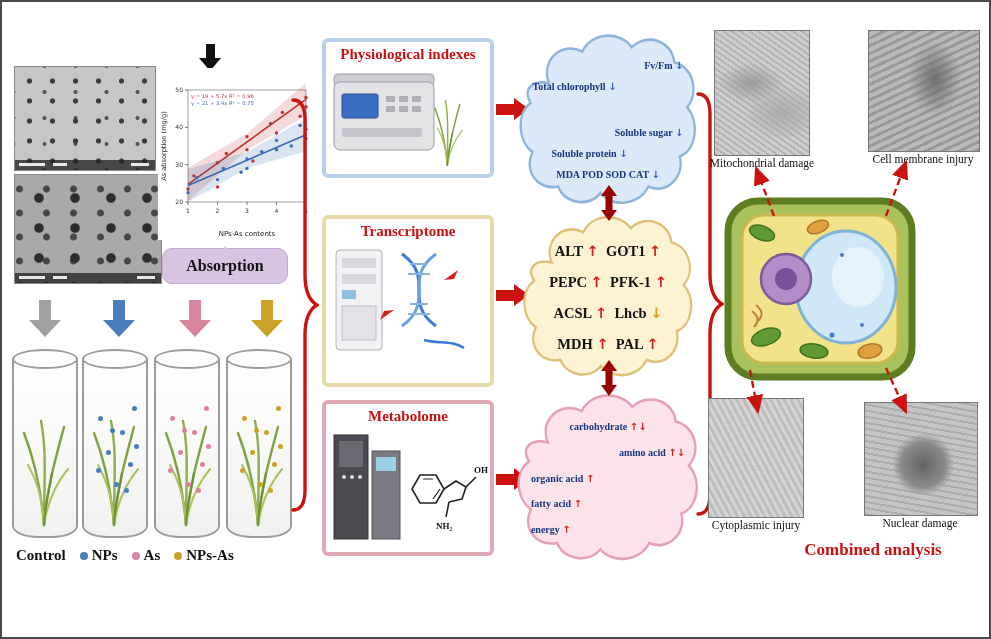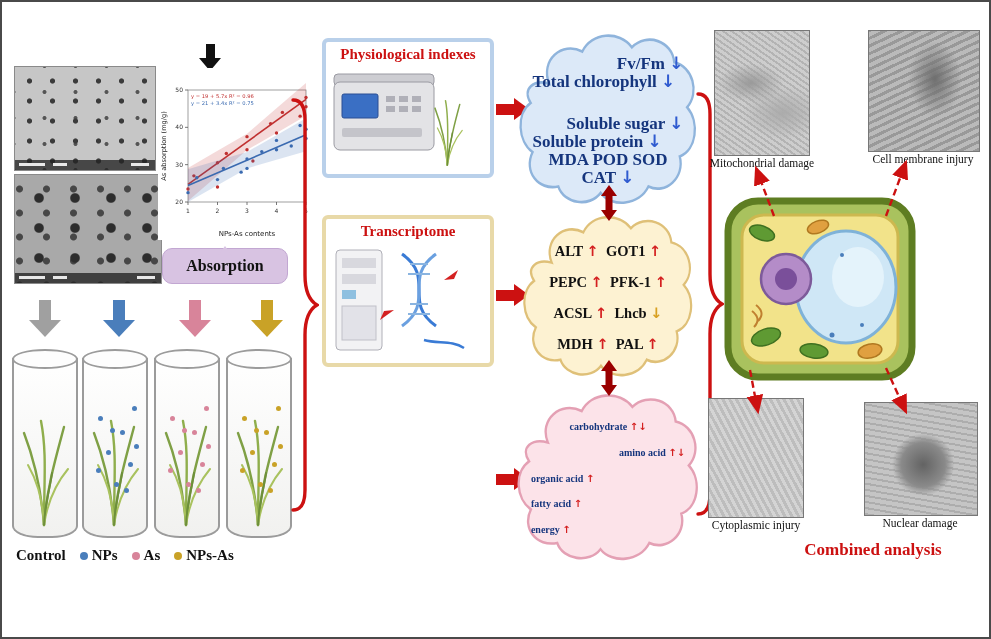--- a/index.html
+++ b/index.html
@@ -317,63 +317,82 @@
         <rect x="71" y="32" width="9" height="6" fill="#b0b0b8"></rect>
       <rect x="84" y="32" width="9" height="6" fill="#b0b0b8"></rect>
         <rect x="58" y="42" width="9" height="6" fill="#b0b0b8"></rect>
       <rect x="71" y="42" width="9" height="6" fill="#b0b0b8"></rect>
         <rect x="84" y="42" width="9" height="6" fill="#b0b0b8"></rect>
       <rect x="14" y="64" width="80" height="9" rx="2" fill="#c4c4ca"></rect>
       <use href="#plant-shape" transform="translate(102,28) scale(0.62)"></use>
     </svg>
   </div>
 
-  <div class="method-box" style="top: 213px; height: 152px; border-color: rgb(232, 217, 168);">
+  <div class="method-box" style="top: 213px; height: 172px; border-color: rgb(232, 217, 168);">
     <div class="box-title">Transcriptome</div>
     <svg width="160" height="118" viewBox="0 0 160 112">
       <rect x="8" y="6" width="46" height="100" rx="4" fill="#f2f2f4" stroke="#b0b0b8"></rect>
       <rect x="14" y="14" width="34" height="10" fill="#d8d8de"></rect>
       <rect x="14" y="30" width="34" height="10" fill="#d8d8de"></rect>
       <rect x="14" y="46" width="14" height="9" fill="#8fc0e0"></rect>
       <rect x="14" y="62" width="34" height="34" fill="#e2e2e8" stroke="#c0c0c8"></rect>
       <path d="M74,10 C108,34 74,58 108,82" stroke="#3a7bd5" stroke-width="3" fill="none"></path>
       <path d="M108,10 C74,34 108,58 74,82" stroke="#6aa0e0" stroke-width="3" fill="none"></path>
       <line x1="82" y1="20" x2="100" y2="20" stroke="#8ab4e0" stroke-width="2"></line>
       <line x1="80" y1="30" x2="102" y2="30" stroke="#8ab4e0" stroke-width="2"></line>
       <line x1="82" y1="60" x2="100" y2="60" stroke="#8ab4e0" stroke-width="2"></line>
       <line x1="80" y1="70" x2="102" y2="70" stroke="#8ab4e0" stroke-width="2"></line>
       <path d="M116,36 l14,-10 l-4,9 z" fill="#d42020"></path>
       <path d="M66,66 l-14,10 l4,-9 z" fill="#d42020"></path>
       <path d="M96,96 C110,100 124,96 136,104" stroke="#3a7bd5" stroke-width="2.4" fill="none"></path>
     </svg>
   </div>
 
+  <div class="method-box" style="top: 398px; height: 156px; border-color: rgb(223, 170, 182);">
+    <div class="box-title">Metabolome</div>
+    <svg width="160" height="122" viewBox="0 0 160 116">
+      <rect x="6" y="6" width="34" height="104" fill="#4a4a50" stroke="#333"></rect>
+      <rect x="11" y="12" width="24" height="26" fill="#6a6a72"></rect>
+      <circle cx="16" cy="48" r="2" fill="#ddd"></circle>
+        <circle cx="24" cy="48" r="2" fill="#ddd"></circle>
+        <circle cx="32" cy="48" r="2" fill="#ddd"></circle>
+      <rect x="44" y="22" width="28" height="88" fill="#7a7a82" stroke="#555"></rect>
+      <rect x="48" y="28" width="20" height="14" fill="#9ad0e8"></rect>
+      <path d="M92,46 L108,46 L116,60 L108,74 L92,74 L84,60 Z" fill="none" stroke="#222" stroke-width="1.6"></path>
+      <path d="M95,50 L105,50 M112,60 L105,70" stroke="#222" stroke-width="1.2"></path>
+      <path d="M116,60 L128,52 L138,58 L134,70 L121,73" fill="none" stroke="#222" stroke-width="1.6"></path>
+      <path d="M138,58 L148,48" stroke="#222" stroke-width="1.6"></path>
+      <path d="M121,73 L118,88" stroke="#222" stroke-width="1.6"></path>
+      <text x="146" y="44" font-size="9" fill="#111" font-weight="bold">OH</text>
+      <text x="108" y="100" font-size="9" fill="#111" font-weight="bold">NH₂</text>
+    </svg>
+  </div>
 
   <div class="flow-arrow" style="top:96px">
       <div class="shaft"></div>
       <div class="head"></div>
     </div>
   <div class="flow-arrow" style="top:282px">
       <div class="shaft"></div>
       <div class="head"></div>
     </div>
   <div class="flow-arrow" style="top:466px">
       <div class="shaft"></div>
       <div class="head"></div>
     </div>
 
   <div class="cloud" style="left:514px;top:26px;width:184px;height:182px">
     <svg class="cloud-bg" viewBox="0 0 200 170" preserveAspectRatio="none">
         <use class="cloud-use" href="#cloud-shape" stroke-width="2.5" fill="#dce9f8" stroke="#8fb4dc"></use>
       </svg>
-    <div class="cloud-lines" style="color: rgb(21, 53, 125); font-size: 17px; justify-content: flex-end;">
+    <div class="cloud-lines" style="color: rgb(21, 53, 125); font-size: 10px;">
         <div class="cloud-line" style="text-align: right;"><span>Fv/Fm </span><span class="arrow-glyph" style="color: rgb(47, 91, 208);">↓</span></div>
         <div class="cloud-line" style="text-align: left;"><span>Total chlorophyll </span><span class="arrow-glyph" style="color: rgb(47, 91, 208);">↓</span></div>
         <div class="cloud-line" style="text-align: right; margin-top: 24px;"><span>Soluble sugar </span><span class="arrow-glyph" style="color: rgb(47, 91, 208);">↓</span></div>
-        <div class="cloud-line" style="text-align: left;"><span>Soluble protein </span><span class="arrow-glyph" style="color: rgb(47, 91, 208);">↓</span></div>
+        <div class="cloud-line" style="text-align: left; margin-left: 19px;"><span>Soluble protein </span><span class="arrow-glyph" style="color: rgb(47, 91, 208);">↓</span></div>
         <div class="cloud-line" style="text-align: center;"><span>MDA POD SOD CAT </span><span class="arrow-glyph" style="color: rgb(47, 91, 208);">↓</span></div>
       </div>
   </div>
   <div class="cloud" style="left:518px;top:208px;width:176px;height:172px">
     <svg class="cloud-bg" viewBox="0 0 200 170" preserveAspectRatio="none">
         <use class="cloud-use" href="#cloud-shape" stroke-width="2.5" fill="#fdf2d2" stroke="#dfc078"></use>
       </svg>
     <div class="cloud-lines" style="color: rgb(17, 17, 17); font-size: 14.5px;">
         <div class="cloud-line" style="text-align: center;"><span>ALT </span><span class="arrow-glyph" style="color: rgb(212, 32, 32);">↑</span><span>&nbsp;&nbsp;GOT1 </span><span class="arrow-glyph" style="color: rgb(212, 32, 32);">↑</span></div>
         <div class="cloud-line" style="text-align: center;"><span>PEPC </span><span class="arrow-glyph" style="color: rgb(212, 32, 32);">↑</span><span>&nbsp;&nbsp;PFK-1 </span><span class="arrow-glyph" style="color: rgb(212, 32, 32);">↑</span></div>

